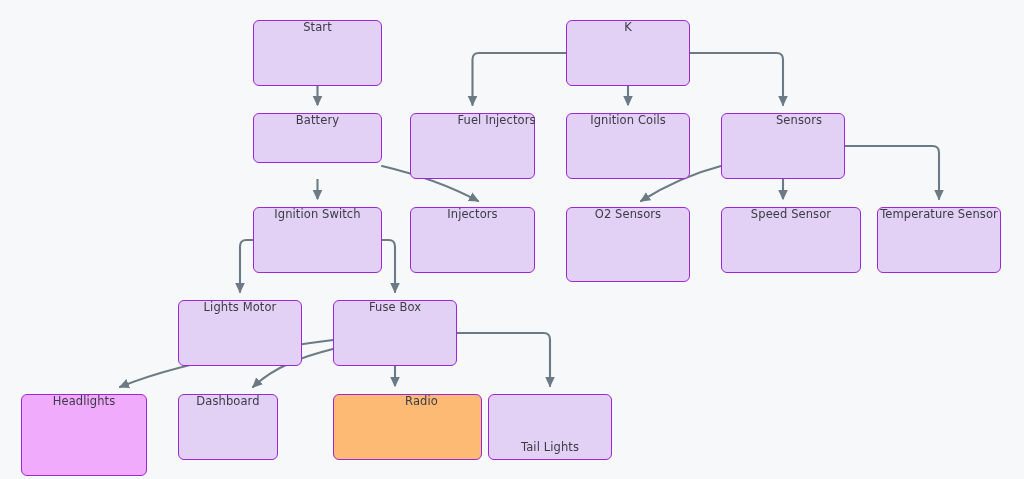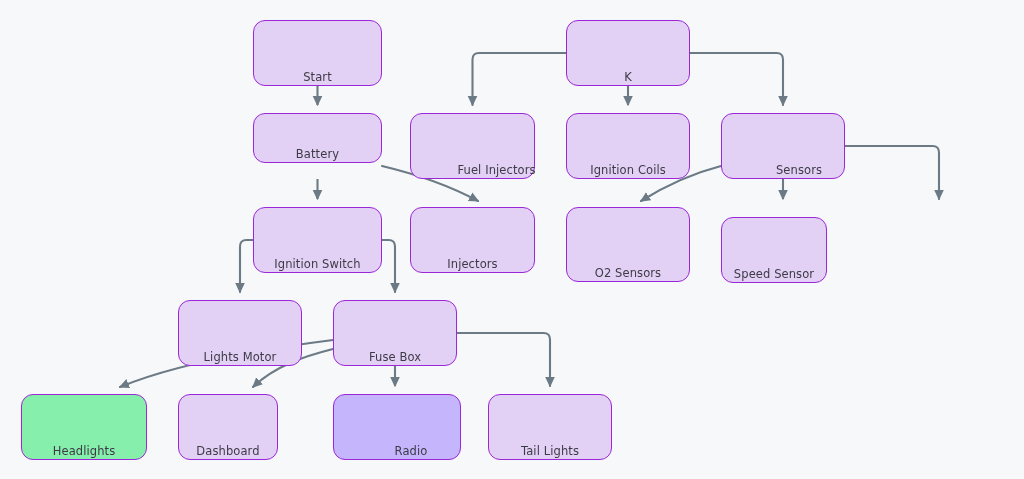--- a/index.html
+++ b/index.html
@@ -26,23 +26,23 @@
     top: 0;
     width: 1024px;
     height: 479px;
     pointer-events: none;
   }
   .node {
     position: absolute;
     box-sizing: border-box;
     background: #e2d0f5;
     border: 1.6px solid #9c27d8;
-    border-radius: 12px;
+    border-radius: 6px;
     display: flex;
-    align-items: flex-end;
+    align-items: flex-start;
     justify-content: center;
     text-align: center;
   }
   .node-label {
     font-family: "DejaVu Sans", sans-serif;
     font-size: 11.5px;
     color: #3d3b46;
     line-height: 1.2;
     letter-spacing: 0.1px;
     padding: 0 4px;
@@ -112,35 +112,38 @@
   </div>
   <div class="node" style="left: 253px; top: 207px; width: 129px; height: 66px; background: rgb(226, 208, 245); border-color: rgb(156, 39, 216);">
     <span class="node-label" style="color: rgb(61, 59, 70);">Ignition Switch</span>
   </div>
   <div class="node" style="left: 410px; top: 207px; width: 125px; height: 66px; background: rgb(226, 208, 245); border-color: rgb(156, 39, 216);">
     <span class="node-label" style="color: rgb(61, 59, 70);">Injectors</span>
   </div>
   <div class="node" style="left: 566px; top: 207px; width: 124px; height: 75px; background: rgb(226, 208, 245); border-color: rgb(156, 39, 216);">
     <span class="node-label" style="color: rgb(61, 59, 70);">O2 Sensors</span>
   </div>
-  <div class="node" style="left: 721px; top: 217px; width: 106px; height: 66px; background: rgb(226, 208, 245); border-color: rgb(156, 39, 216);">
+  <div class="node" style="left: 721px; top: 207px; width: 140px; height: 66px; background: rgb(226, 208, 245); border-color: rgb(156, 39, 216);">
     <span class="node-label" style="color: rgb(61, 59, 70);">Speed Sensor</span>
+  </div>
+  <div class="node" style="left: 877px; top: 207px; width: 124px; height: 66px; background: rgb(226, 208, 245); border-color: rgb(156, 39, 216);">
+    <span class="node-label" style="color: rgb(61, 59, 70);">Temperature Sensor</span>
   </div>
   <div class="node" style="left: 178px; top: 300px; width: 124px; height: 66px; background: rgb(226, 208, 245); border-color: rgb(156, 39, 216);">
     <span class="node-label" style="color: rgb(61, 59, 70);">Lights Motor</span>
   </div>
   <div class="node" style="left: 333px; top: 300px; width: 124px; height: 66px; background: rgb(226, 208, 245); border-color: rgb(156, 39, 216);">
     <span class="node-label" style="color: rgb(61, 59, 70);">Fuse Box</span>
   </div>
-  <div class="node" style="left: 21px; top: 394px; width: 126px; height: 66px; background: #86efac; border-color: rgb(156, 39, 216);">
+  <div class="node" style="left: 21px; top: 394px; width: 126px; height: 82px; background: #f0abfc; border-color: rgb(156, 39, 216);">
     <span class="node-label" style="color: rgb(61, 59, 70);">Headlights</span>
   </div>
   <div class="node" style="left: 178px; top: 394px; width: 100px; height: 66px; background: rgb(226, 208, 245); border-color: rgb(156, 39, 216);">
     <span class="node-label" style="color: rgb(61, 59, 70);">Dashboard</span>
   </div>
-  <div class="node" style="left: 333px; top: 394px; width: 128px; height: 66px; background: #c4b5fd; border-color: rgb(156, 39, 216); padding-left: 28px;">
+  <div class="node" style="left: 333px; top: 394px; width: 149px; height: 66px; background: #fdba74; border-color: rgb(156, 39, 216); padding-left: 28px;">
     <span class="node-label" style="color: rgb(61, 59, 70);">Radio</span>
   </div>
   <div class="node" style="left: 488px; top: 394px; width: 124px; height: 66px; background: rgb(226, 208, 245); border-color: rgb(156, 39, 216);">
     <span class="node-label" style="color: rgb(61, 59, 70); margin-top: 46px;">Tail Lights</span>
   </div>
 
 </div>
 
 </body></html>

